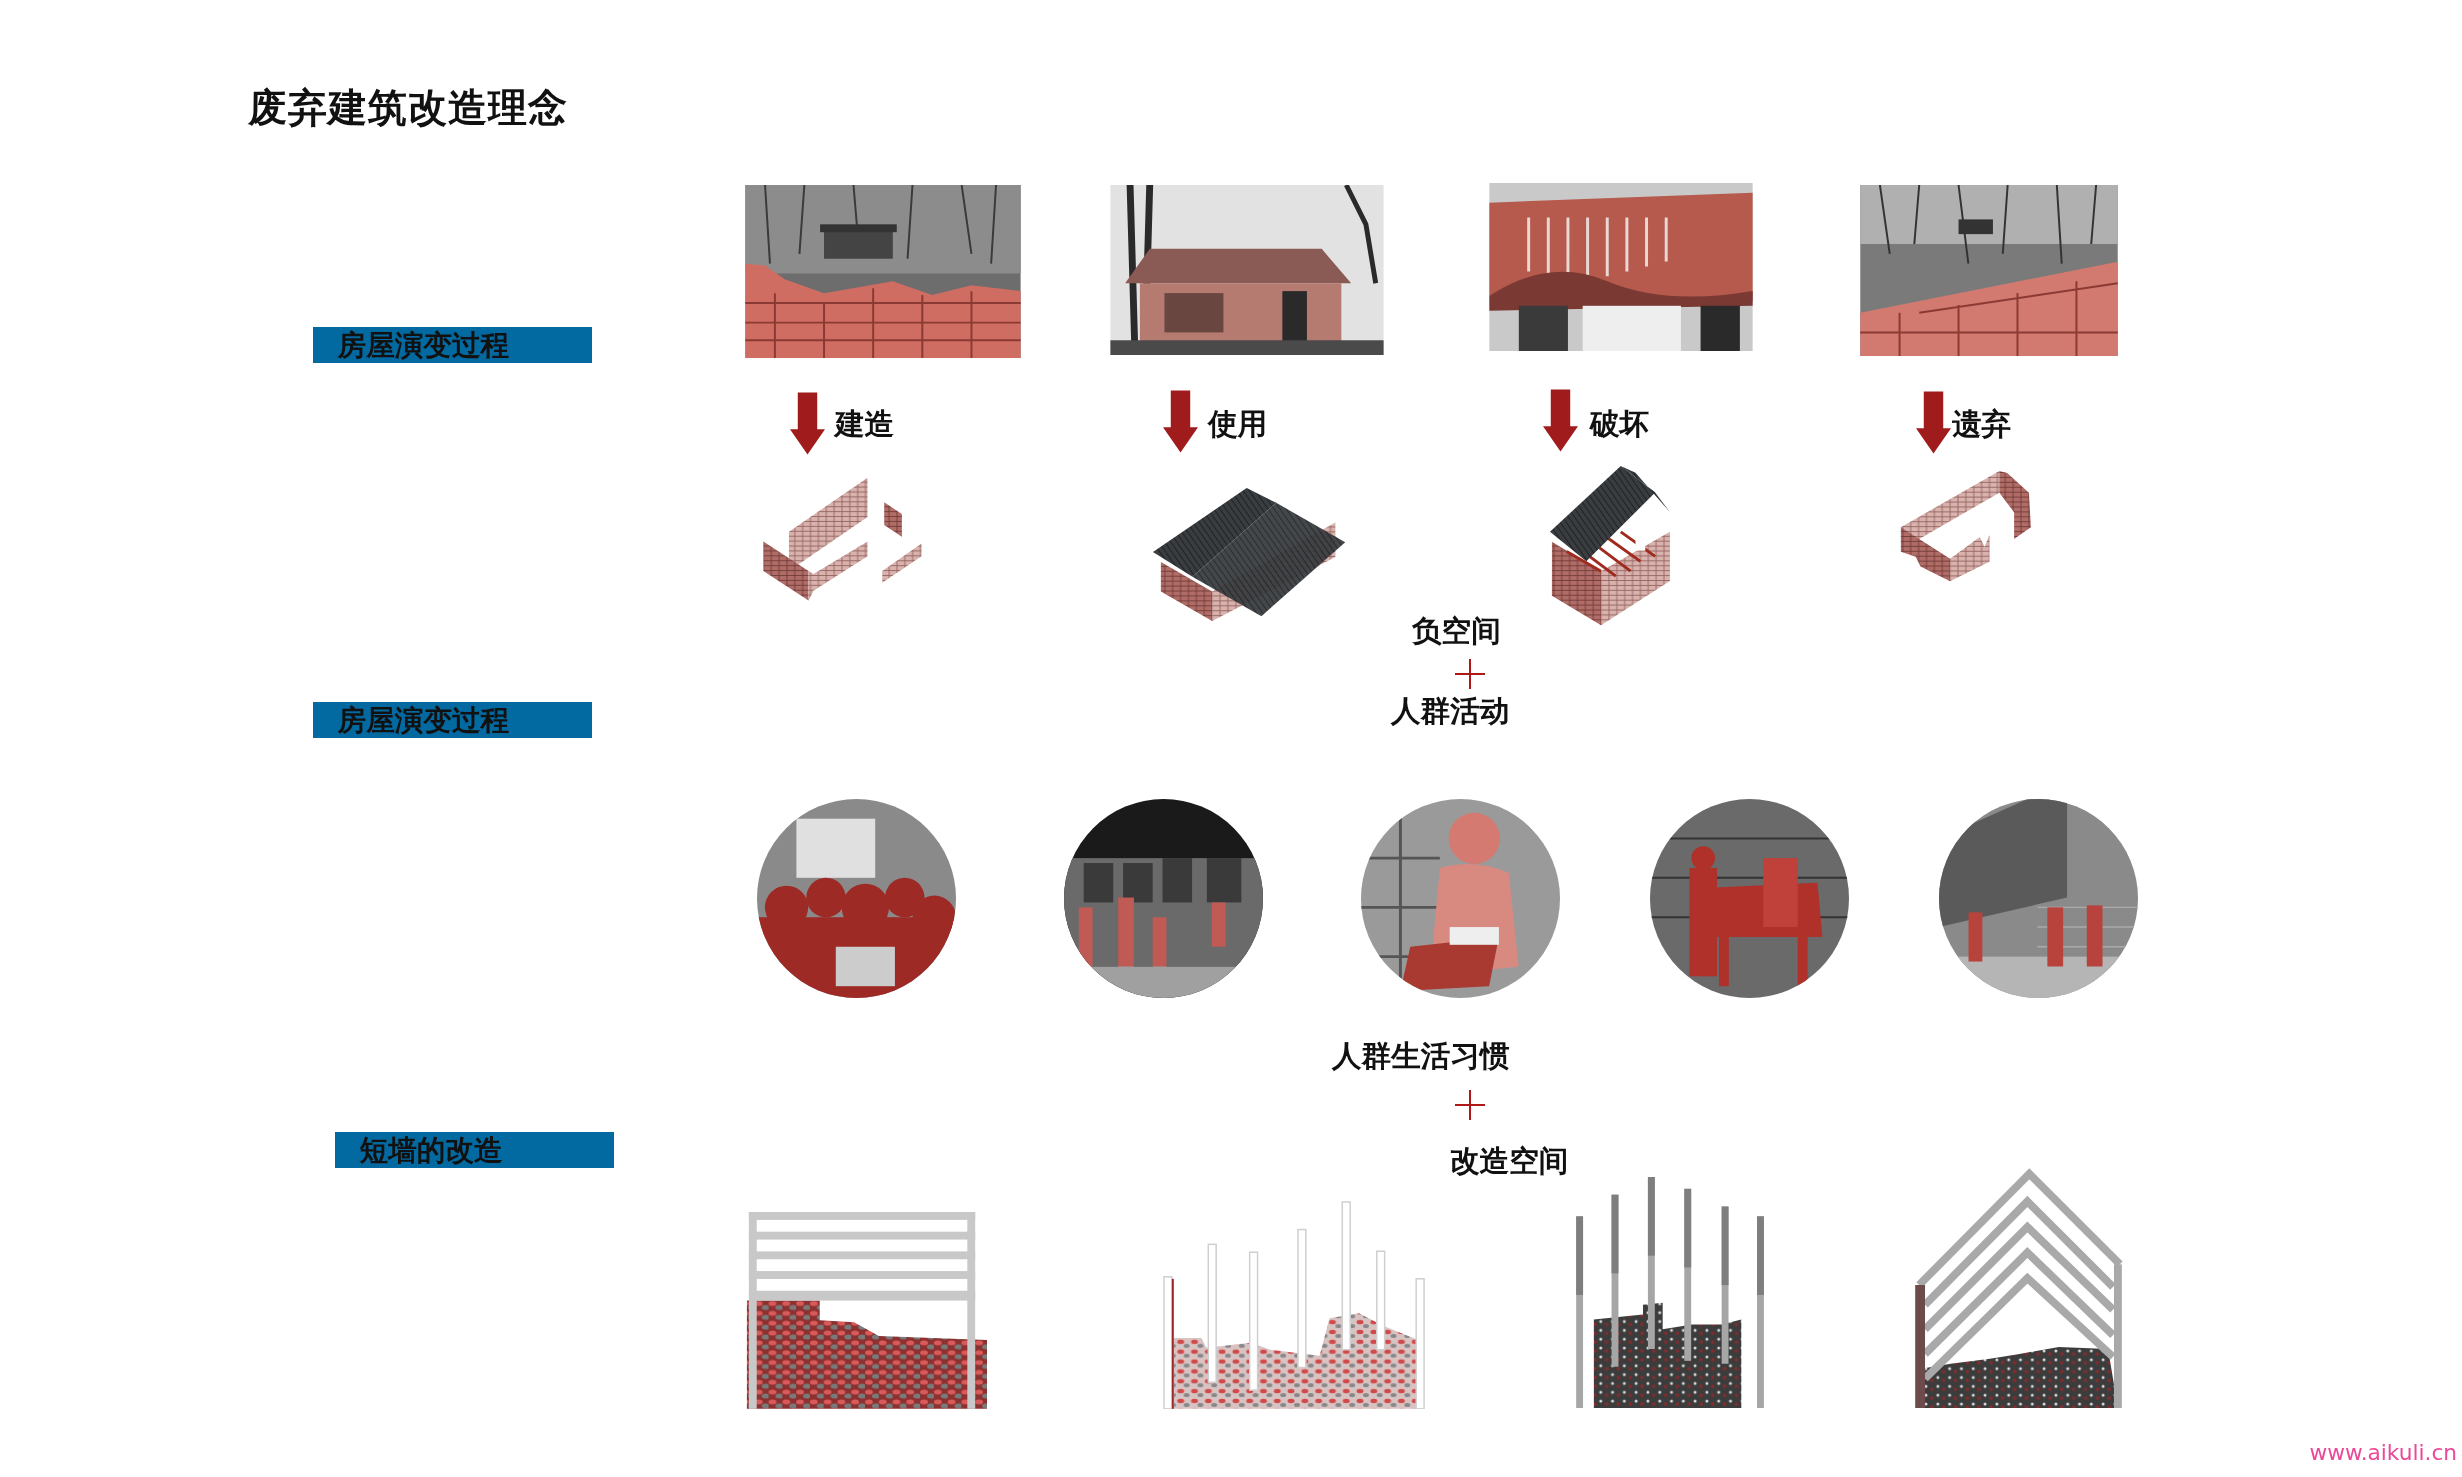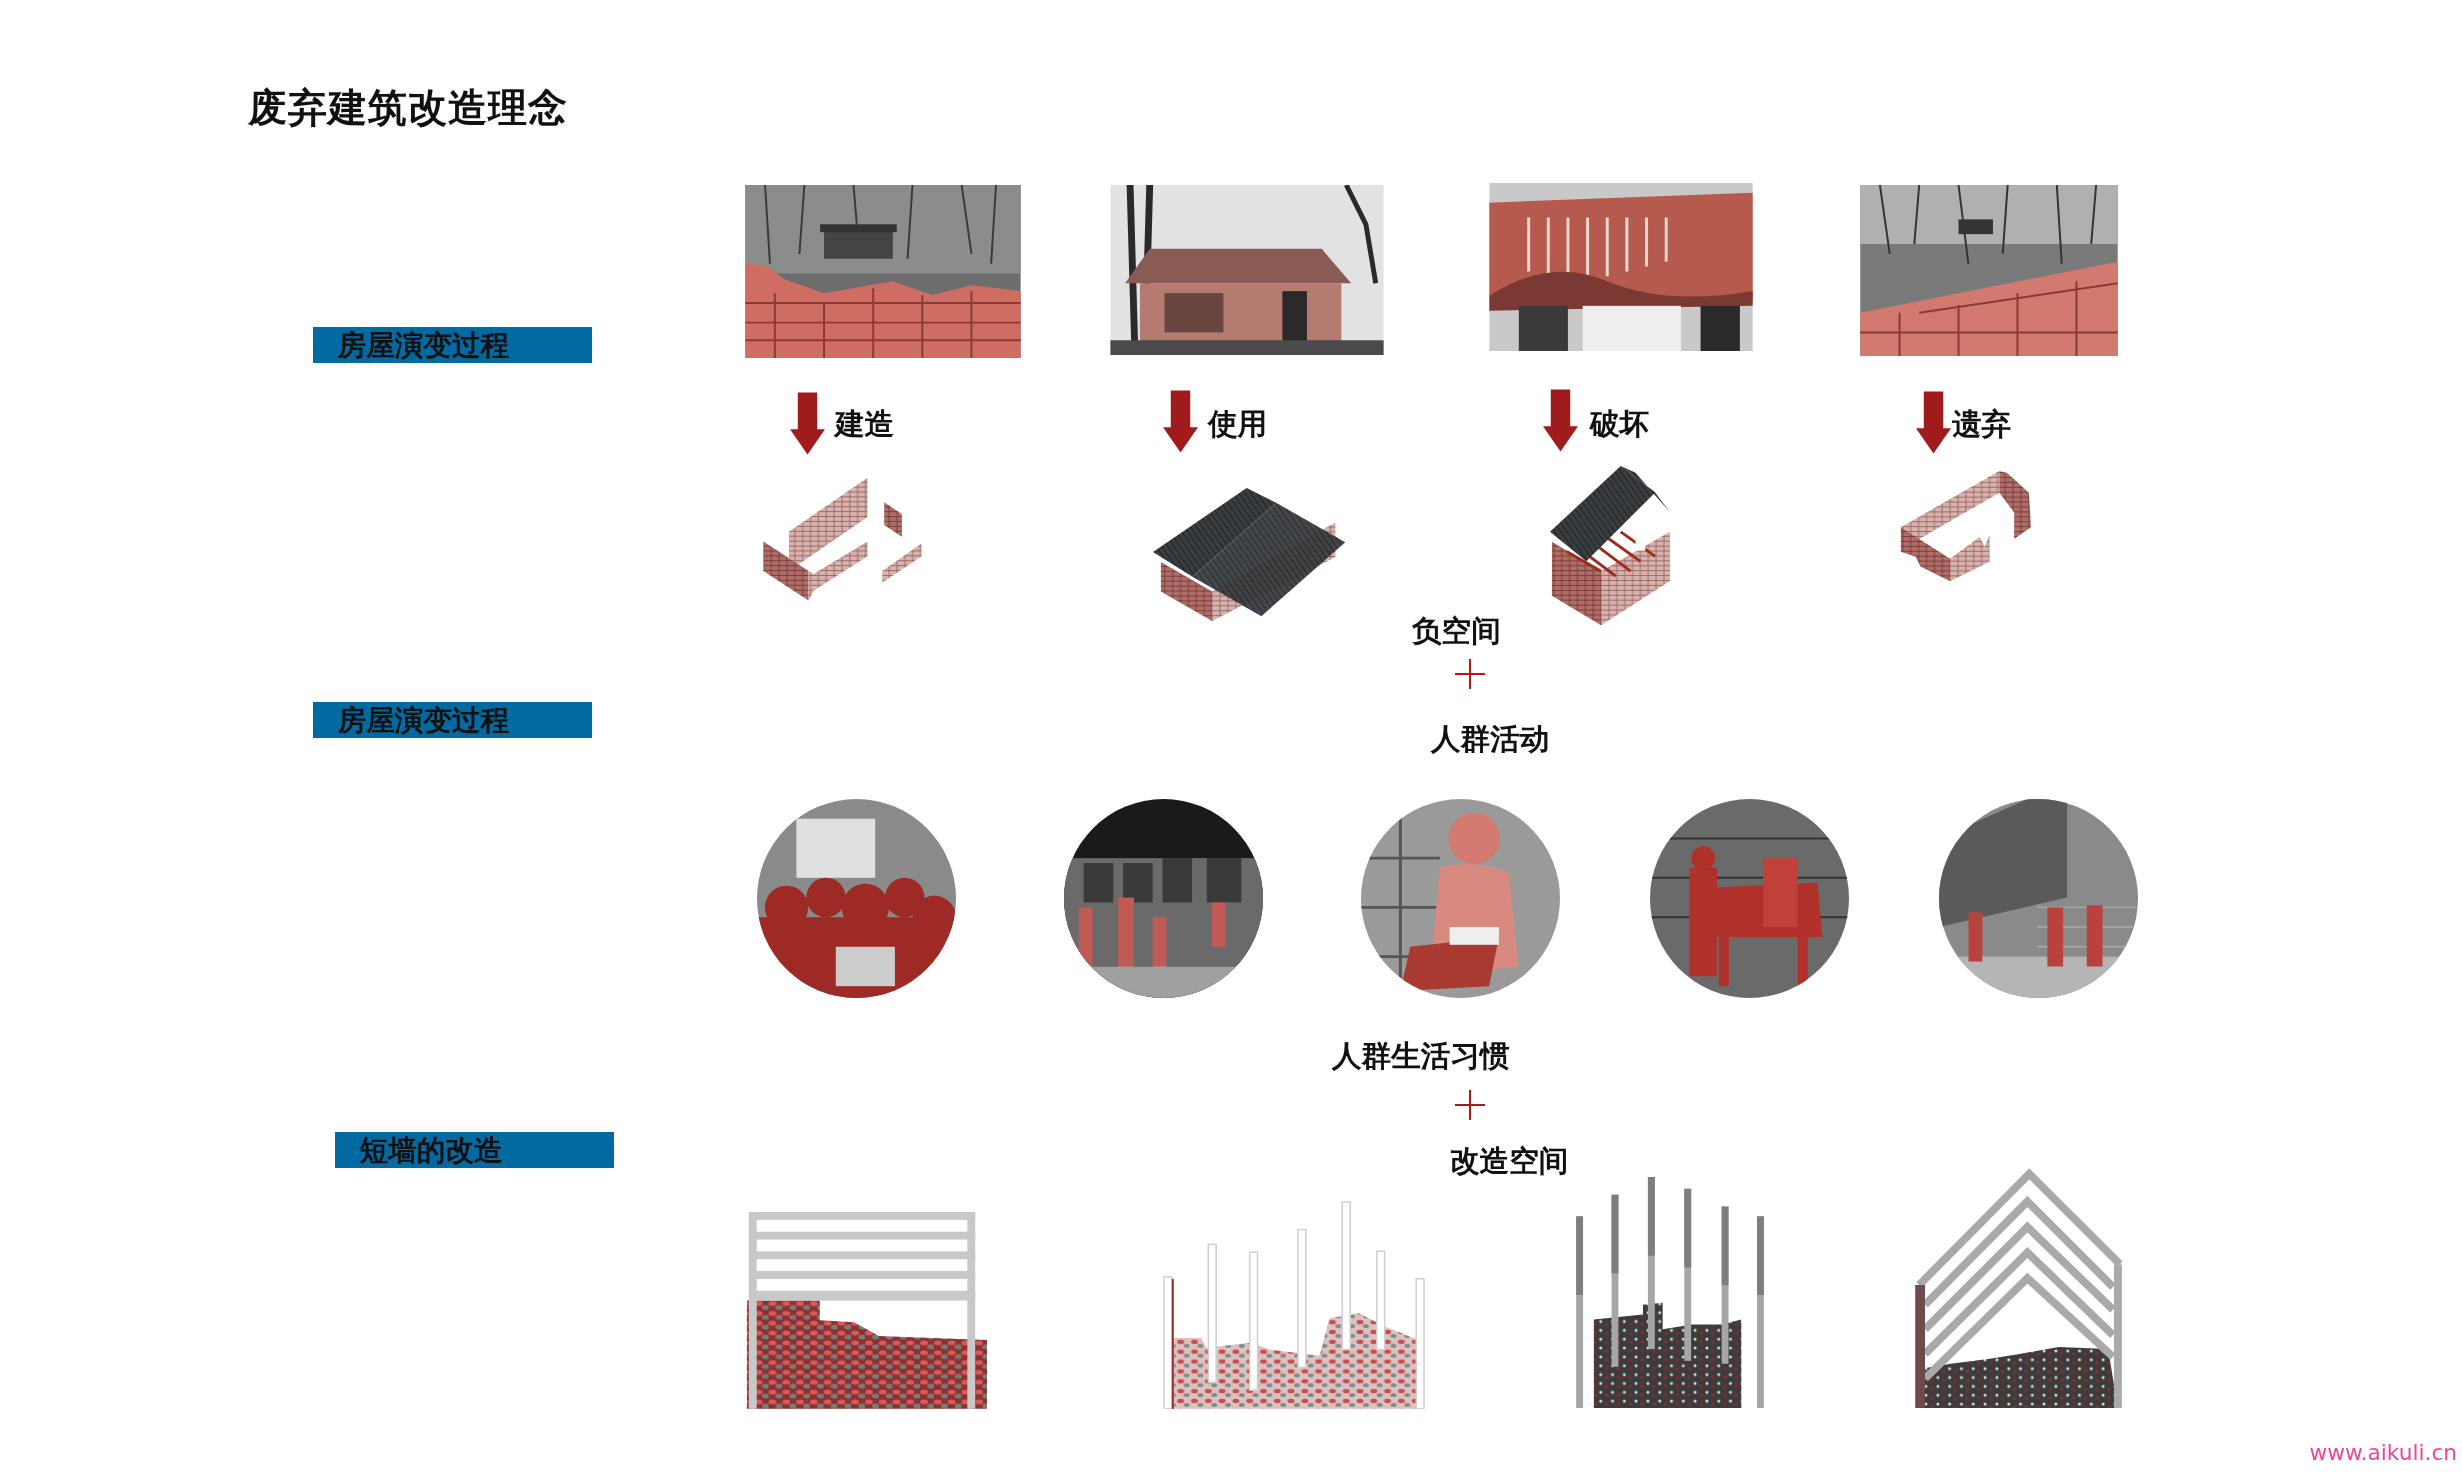--- a/index.html
+++ b/index.html
@@ -156,21 +156,21 @@
 
 <svg class="iso" style="left:1891px;top:468px;" width="197" height="138" viewBox="0 0 200 140">
   <path d="M10 60 L110 3 L110 25 L15 80 Z" fill="url(#brick)"></path>
   <path d="M110 3 L118 5 L140 25 L142 60 L125 72 L125 45 L110 25 Z" fill="url(#brickd)"></path>
   <path d="M10 60 L60 92 L60 115 L30 100 L25 90 L10 85 Z" fill="url(#brickd)"></path>
   <path d="M60 92 L90 70 L95 80 L100 68 L100 95 L60 115 Z" fill="url(#brick)"></path>
 </svg>
 
 <div class="mid-text" style="left:1412px;top:611px;text-align:center;">负空间</div>
 <div class="plus" style="left:1455px;top:659px;"></div>
-<div class="mid-text" style="left:1391px;top:719px;margin-left:40px;">人群活动</div>
+<div class="mid-text" style="left:1391px;top:691px;">人群活动</div>
 
 <div class="circle" style="left:757px;top:799px;">
   <svg width="199" height="199" viewBox="0 0 202 202">
     <rect width="202" height="202" fill="#8a8a8a"></rect>
     <rect x="40" y="20" width="80" height="60" fill="#e0e0e0"></rect>
     <g fill="#9e2a26">
       <circle cx="30" cy="110" r="22"></circle>
         <circle cx="70" cy="100" r="20"></circle>
         <circle cx="110" cy="110" r="24"></circle>
         <circle cx="150" cy="100" r="20"></circle>

